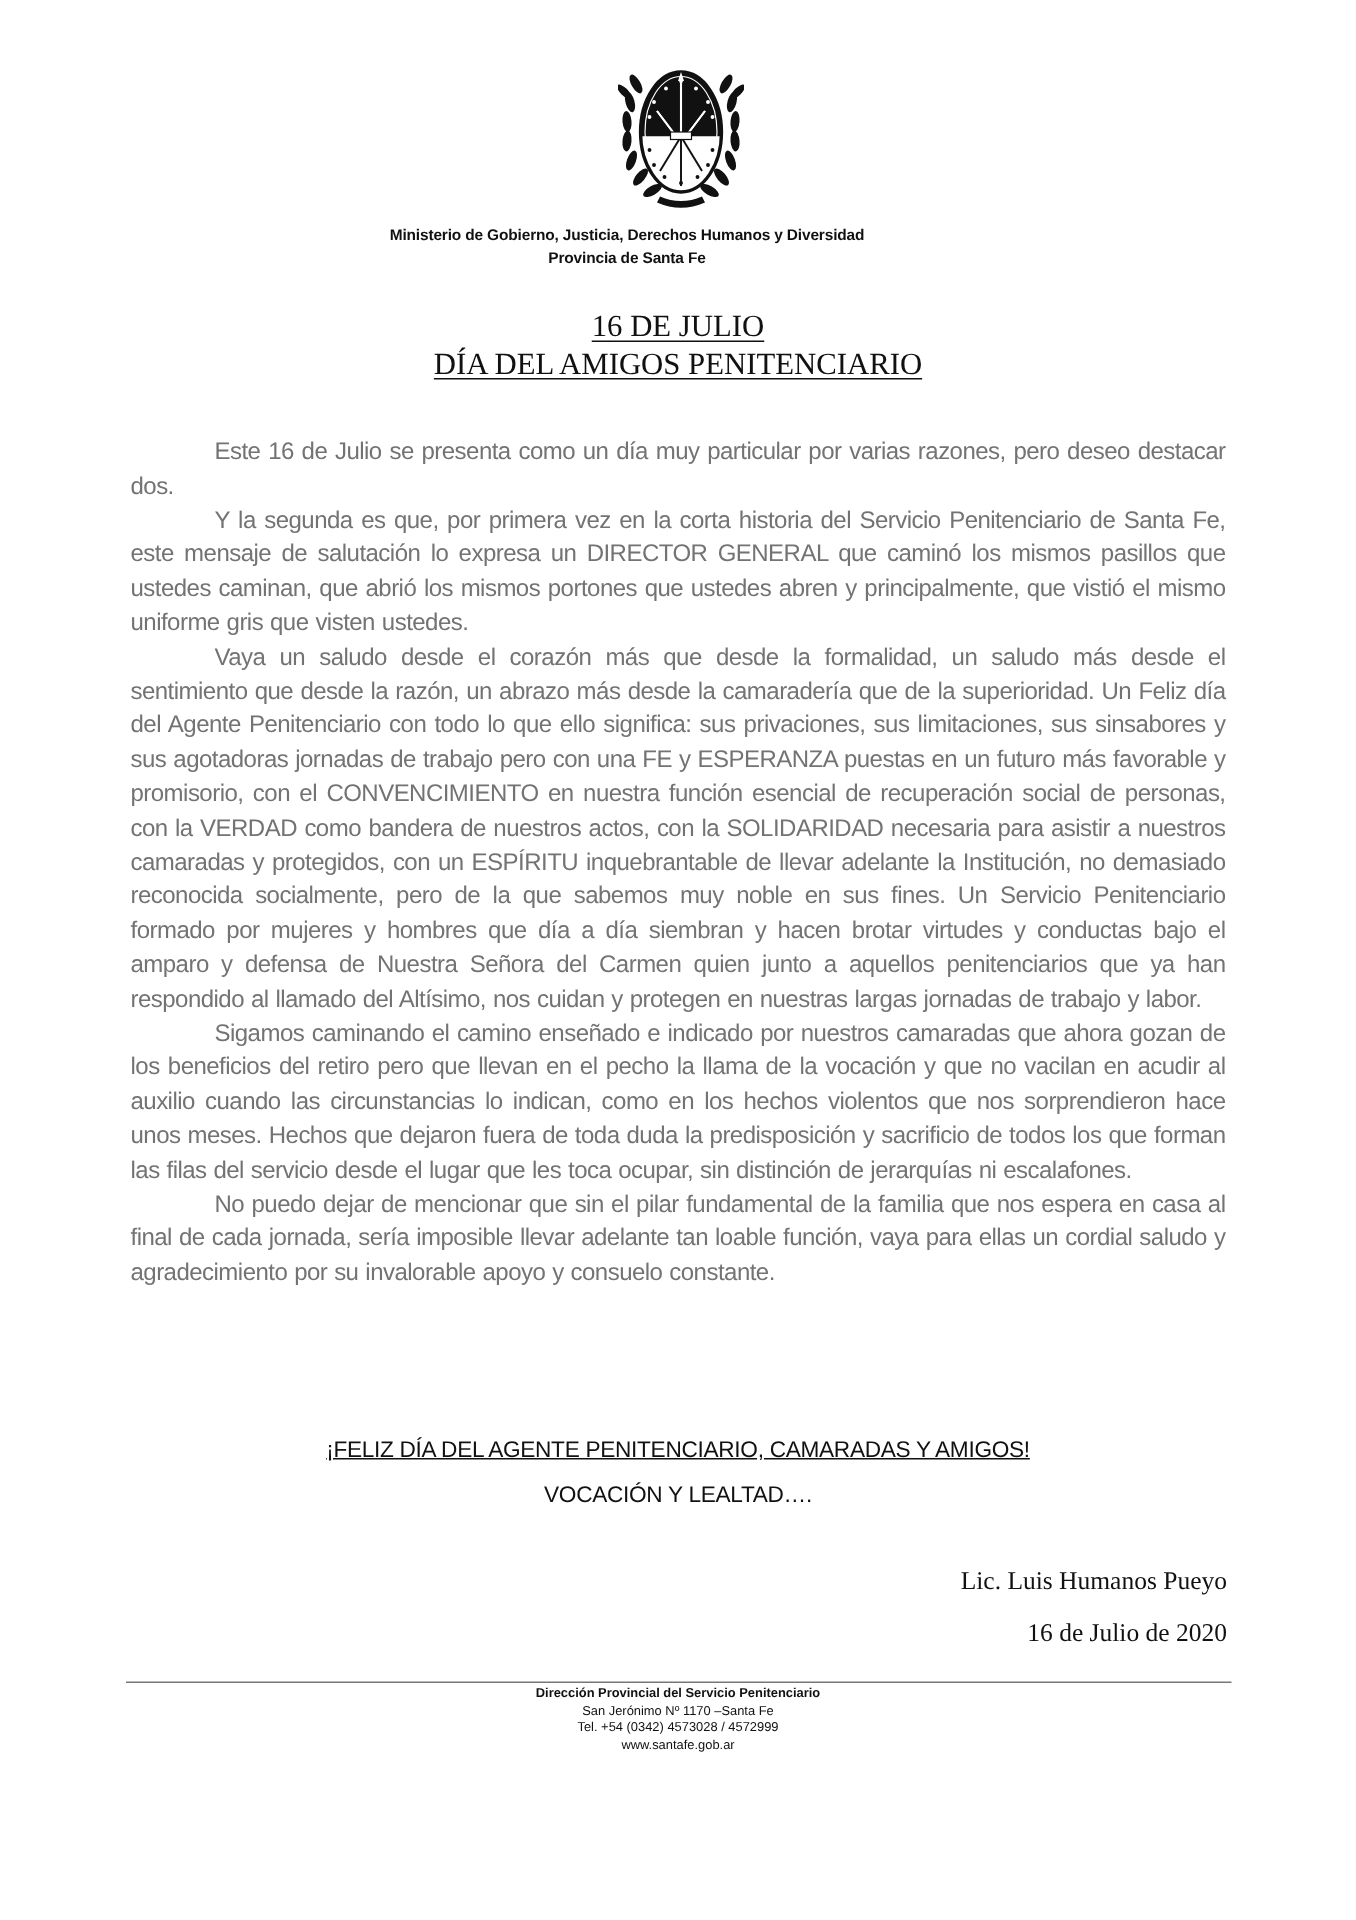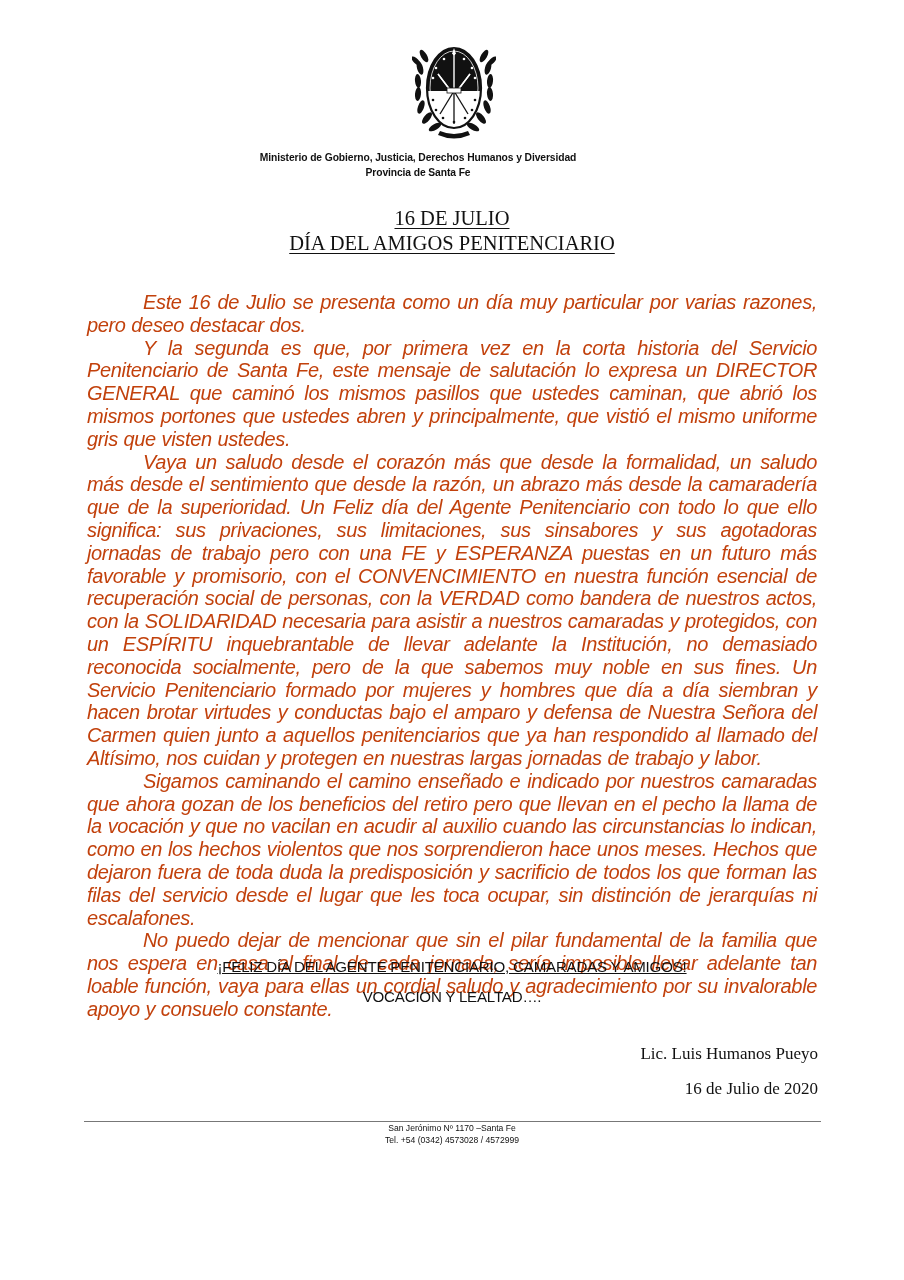--- a/index.html
+++ b/index.html
@@ -4,21 +4,21 @@
 <style>
   html, body { margin: 0; padding: 0; background: #ffffff; }
   body { width: 904px; height: 1280px; position: relative; overflow: hidden; color: #111; }
   .crest { position: absolute; left: 412px; top: 38px; width: 84px; height: 104px; }
   .ministry { position: absolute; left: 0; width: 836px; text-align: center; font-family: "Liberation Sans", sans-serif; font-weight: bold; font-size: 10.3px; letter-spacing: -0.1px; color: #111; }
   .ministry.l1 { top: 152px; }
   .ministry.l2 { top: 167px; }
   .title { position: absolute; left: 0; width: 904px; text-align: center; font-family: "Liberation Serif", serif; font-size: 20.5px; color: #111; text-decoration: underline; text-decoration-thickness: 1px; text-underline-offset: 3px; }
   .title.t1 { top: 207px; }
   .title.t2 { top: 232px; }
-  .body { position: absolute; left: 87px; top: 291px; width: 730px; font-family: "Liberation Sans", sans-serif; font-size: 20px; line-height: 22.8px; text-align: justify; letter-spacing: -0.35px; word-spacing: 0.5px; color: #c2410c; font-style: italic; }
+  .body { position: absolute; left: 87px; top: 291px; width: 730px; font-family: "Liberation Sans", sans-serif; font-size: 16px; line-height: 22.8px; text-align: justify; letter-spacing: -0.35px; word-spacing: 0.5px; color: #737373; }
   .body p { margin: 0; text-indent: 56px; }
   .closing { position: absolute; left: 0; width: 904px; text-align: center; font-family: "Liberation Sans", sans-serif; font-size: 15.1px; letter-spacing: -0.2px; color: #111; }
   .closing.c1 { top: 958px; text-decoration: underline; }
   .closing.c2 { top: 988px; }
   .sign { position: absolute; right: 86px; text-align: right; font-family: "Liberation Serif", serif; font-size: 17px; color: #111; }
   .sign.s1 { top: 1044px; }
   .sign.s2 { top: 1079px; font-family: Liberation Serif, serif; }
   .footer-rule { position: absolute; left: 84px; top: 1121px; width: 737px; height: 1px; background: #777; }
   .footer { position: absolute; left: 0; width: 904px; text-align: center; font-family: "Liberation Sans", sans-serif; font-size: 8.6px; line-height: 11.5px; color: #111; }
   .footer .strong { font-weight: bold; }
@@ -112,15 +112,17 @@
 </div>
 
 <div class="closing c1">¡FELIZ DÍA DEL AGENTE PENITENCIARIO, CAMARADAS Y AMIGOS!</div>
 <div class="closing c2">VOCACIÓN Y LEALTAD….</div>
 
 <div class="sign s1">Lic. Luis Humanos Pueyo</div>
 <div class="sign s2">16 de Julio de 2020</div>
 
 <div class="footer-rule"></div>
 <div class="footer">
+  <div class="strong">Dirección Provincial del Servicio Penitenciario</div>
   <div>San Jerónimo Nº 1170 –Santa Fe</div>
   <div>Tel. +54 (0342) 4573028 / 4572999</div>
+  <div>www.santafe.gob.ar</div>
 </div>
 
 </body></html>

